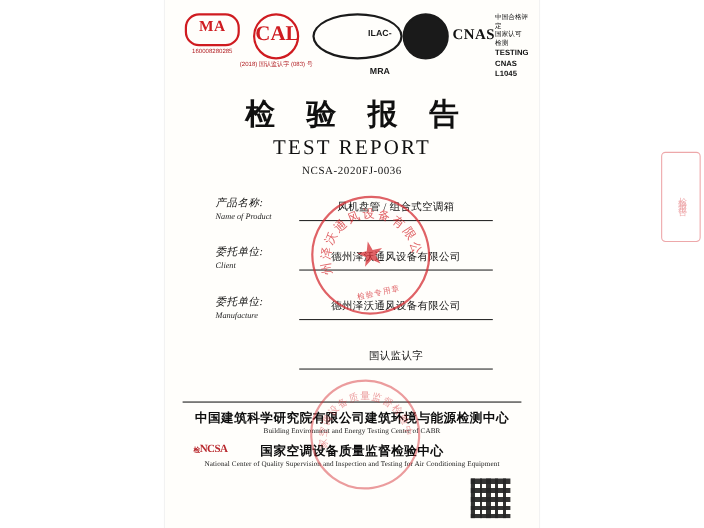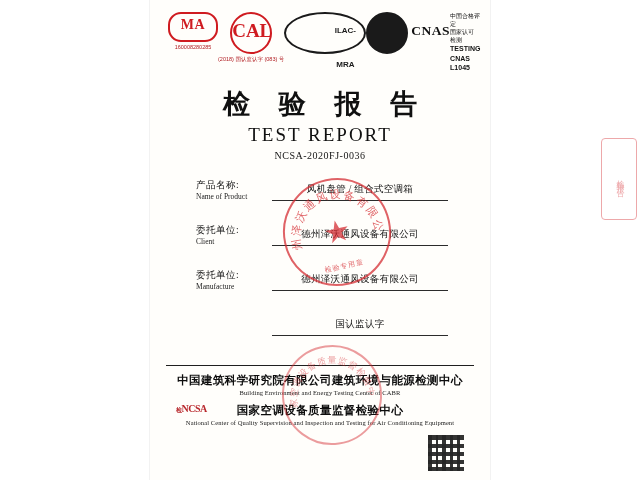--- a/index.html
+++ b/index.html
@@ -181,20 +181,21 @@
   }
   .field-row {
     position: relative;
     height: 45px;
   }
   .field-label {
     position: absolute;
     left: 0;
     top: 0;
     width: 76px;
+    font-style: italic;
   }
   .label-cn {
     display: block;
     font-family: "Liberation Serif", serif;
     font-size: 9.5px;
     letter-spacing: 0.5px;
     color: #111;
     line-height: 1.25;
   }
   .label-en {

